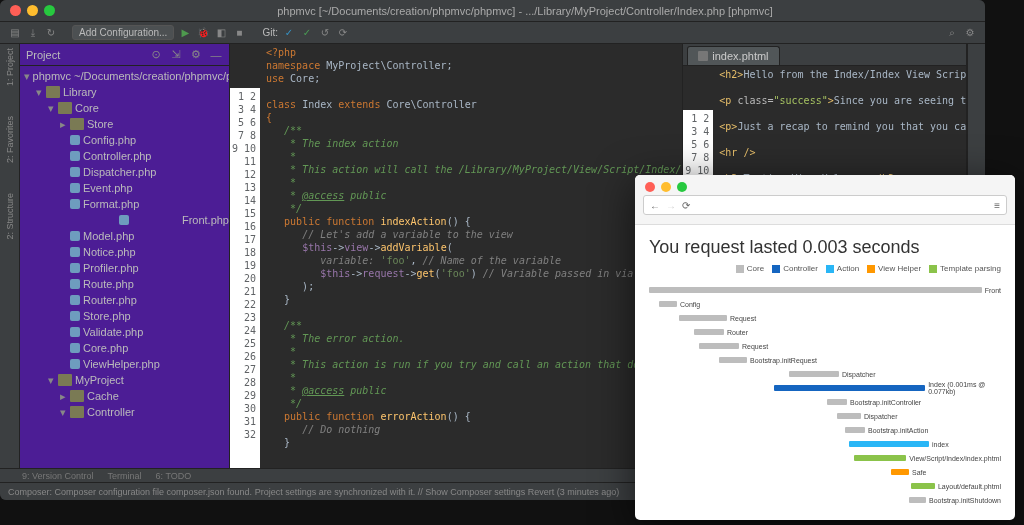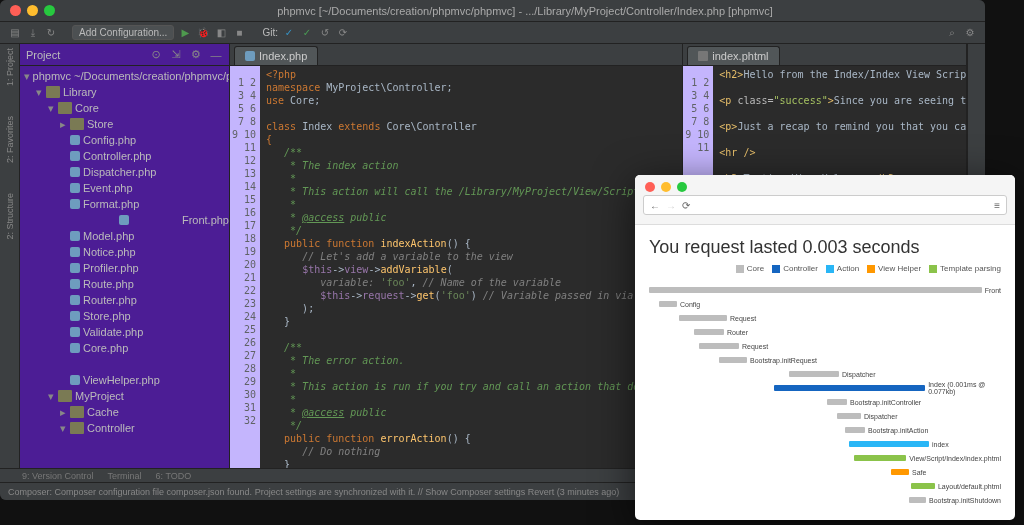--- a/index.html
+++ b/index.html
@@ -24,21 +24,21 @@
 .node { display: flex; align-items: center; height: 16px; padding-left: 4px; white-space: nowrap; color: #bbb; cursor: pointer; }
 .node .ic { width: 14px; height: 12px; margin-right: 3px; display: inline-block; }
 .ic.folder { background: #7a7a54; border-radius: 1px; }
 .ic.php { background: #6e9cbe; border-radius: 2px; width:10px; height:10px; }
 .ic.txt { background: #777; border-radius: 1px; width:10px; height:10px; }
 .editors { flex: 1; display: flex; min-width: 0; }
 .editor { flex: 1; display: flex; flex-direction: column; background: #2b2b2b; border-right: 1px solid #222; min-width: 0; }
 .editor-tabs { height: 22px; background: #3c3f41; display: flex; align-items: flex-end; border-bottom: 1px solid #222; }
 .etab { padding: 3px 10px; background: #515658; border: 1px solid #222; border-bottom: none; font-size: 11px; color: #ccc; border-radius: 3px 3px 0 0; margin-left: 4px; display: flex; gap: 4px; align-items: center; }
 .code { flex: 1; display: flex; overflow: hidden; }
-.gutter { width: 30px; background: #c4b5fd; text-align: right; padding: 10px 4px 0 0; color: #606366; font: 10px/13px Menlo, monospace; }
+.gutter { width: 30px; background: #ffffff; text-align: right; padding: 2px 4px 0 0; color: #606366; font: 10px/13px Menlo, monospace; margin-top: 44px; }
 .codebody { flex: 1; padding: 2px 0 0 6px; font: 10px/13px Menlo, monospace; color: #a9b7c6; white-space: pre; overflow: hidden; }
 .k { color: #cc7832; } .s { color: #6a8759; } .c { color: #808080; font-style: italic; } .d { color: #629755; font-style: italic; }
 .fn { color: #ffc66d; } .v { color: #9876aa; } .tag { color: #e8bf6a; } .attr { color: #bababa; } .val { color: #a5c261; }
 .right-rail { width: 18px; background: #3c3f41; border-left: 1px solid #222; }
 .statusbar { height: 18px; background: #3c3f41; border-top: 1px solid #222; display: flex; align-items: center; padding: 0 8px; font-size: 9px; color: #888; gap: 10px; }
 .bottom-tools { height: 14px; background: #3c3f41; border-top: 1px solid #222; font-size: 9px; color: #777; padding: 0 22px; display:flex; gap:14px; align-items:center;}
 
 .browser { position: absolute; left: 635px; top: 175px; width: 380px; height: 345px; background: #fff; border-radius: 5px; box-shadow: 0 8px 40px rgba(0,0,0,0.6); overflow: hidden; display: flex; flex-direction: column; }
 .browser-chrome { height: 50px; background: #f5f5f5; border-bottom: 1px solid #ddd; }
 .browser-dots { display: flex; gap: 6px; padding: 7px 10px 3px; }
@@ -190,21 +190,21 @@
           <div class="node" style="padding-left: 40px;">
             <span style="width:10px;color:#888">  </span>
             <span class="ic php"></span>
             <span>Validate.php</span>
           </div>
           <div class="node" style="padding-left: 40px;">
             <span style="width:10px;color:#888">  </span>
             <span class="ic php"></span>
             <span>Core.php</span>
           </div>
-          <div class="node" style="padding-left: 40px; margin-top: 16px;">
+          <div class="node" style="padding-left: 40px;">
             <span style="width:10px;color:#888">  </span>
             <span class="ic php"></span>
             <span>ViewHelper.php</span>
           </div>
           <div class="node" style="padding-left: 28px;">
             <span style="width:10px;color:#888">▾ </span>
             <span class="ic folder"></span>
             <span>MyProject</span>
           </div>
           <div class="node" style="padding-left: 40px;">
@@ -215,26 +215,20 @@
           <div class="node" style="padding-left: 40px;">
             <span style="width:10px;color:#888">▾ </span>
             <span class="ic folder"></span>
             <span>Controller</span>
           </div>
         </div>
     </div>
 
     <div class="editors">
       <div class="editor" style="flex:1.6">
-        <div class="editor-tabs">
-          <div class="etab">
-              <span class="ic php"></span>
-              <span>Index.php</span>
-            </div>
-        </div>
         <div class="code">
           <div class="gutter" id="gut1">1
 2
 3
 4
 5
 6
 7
 8
 9

